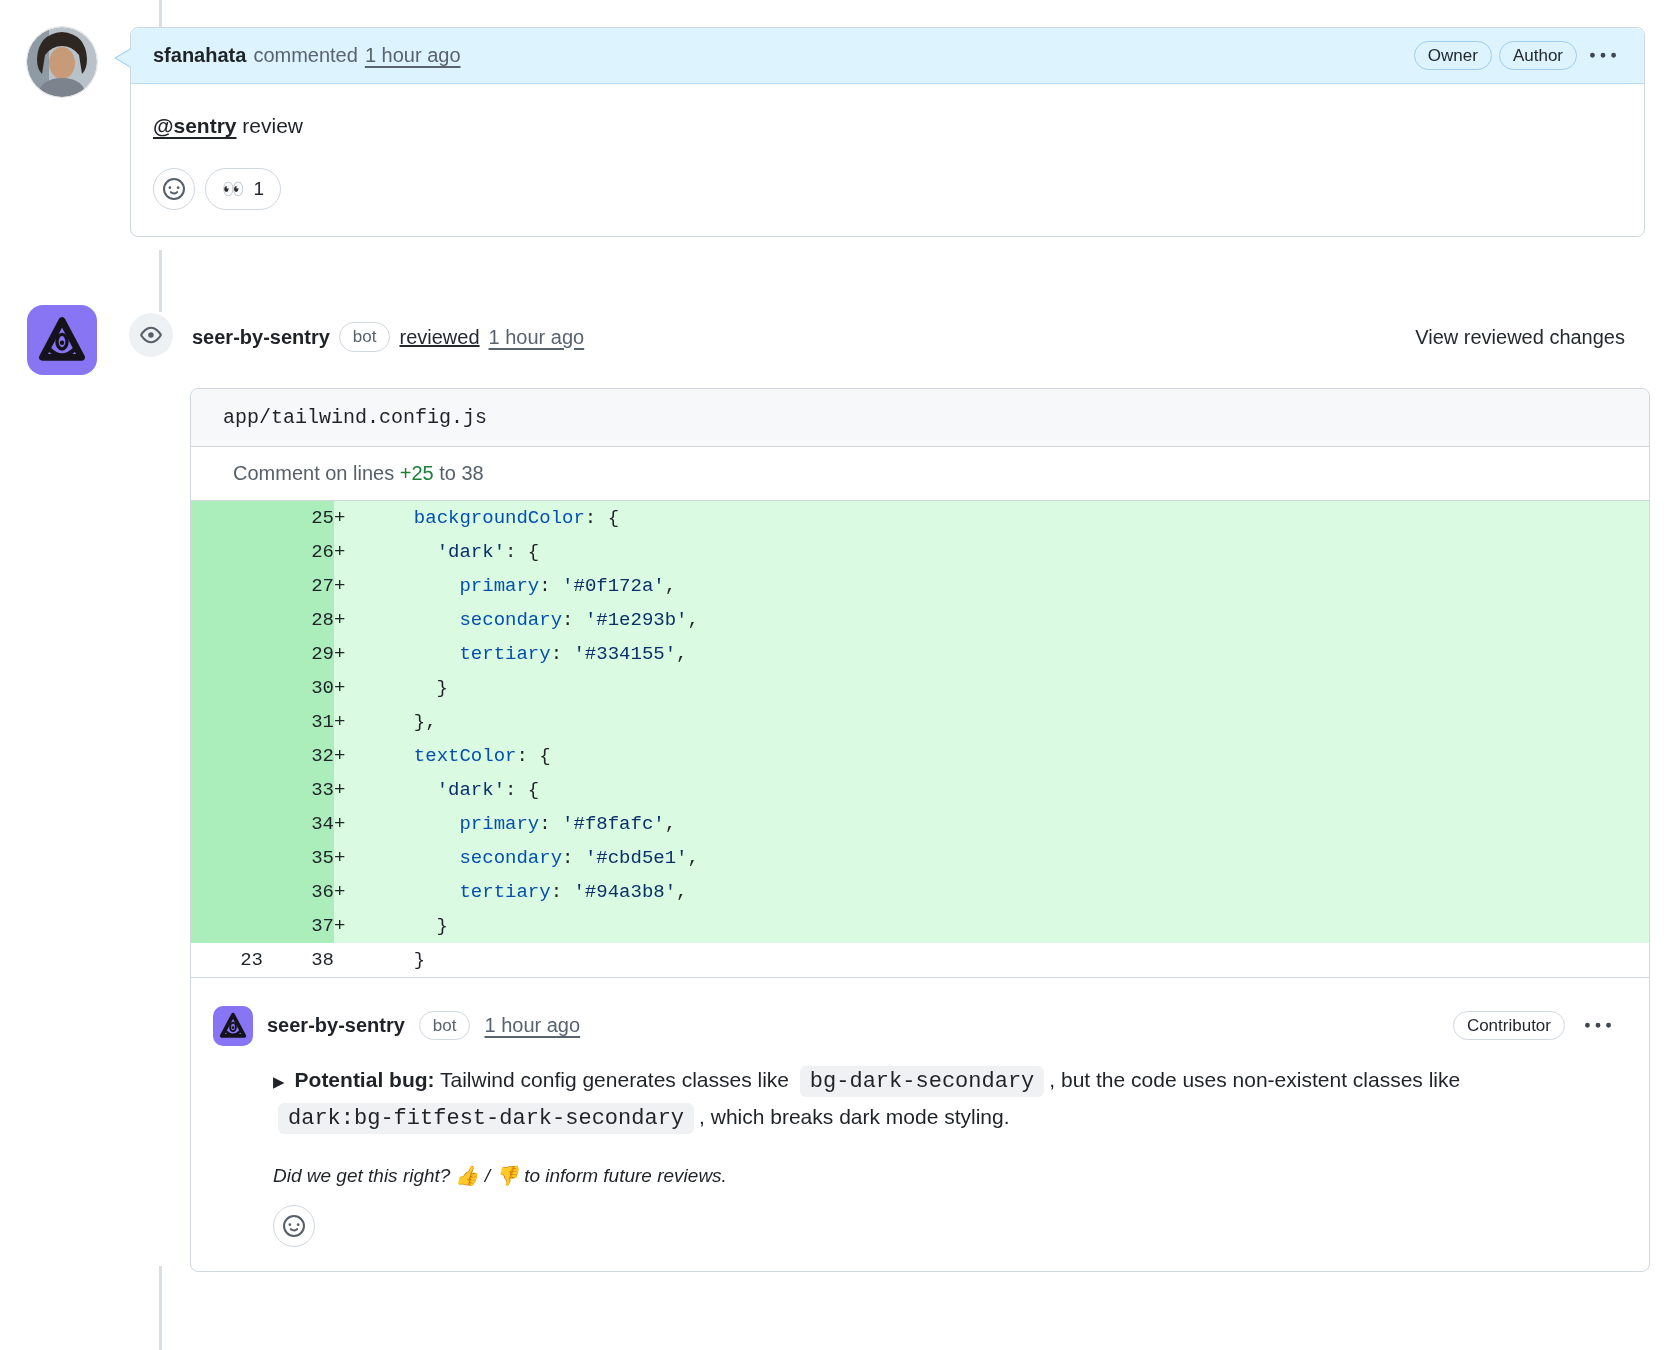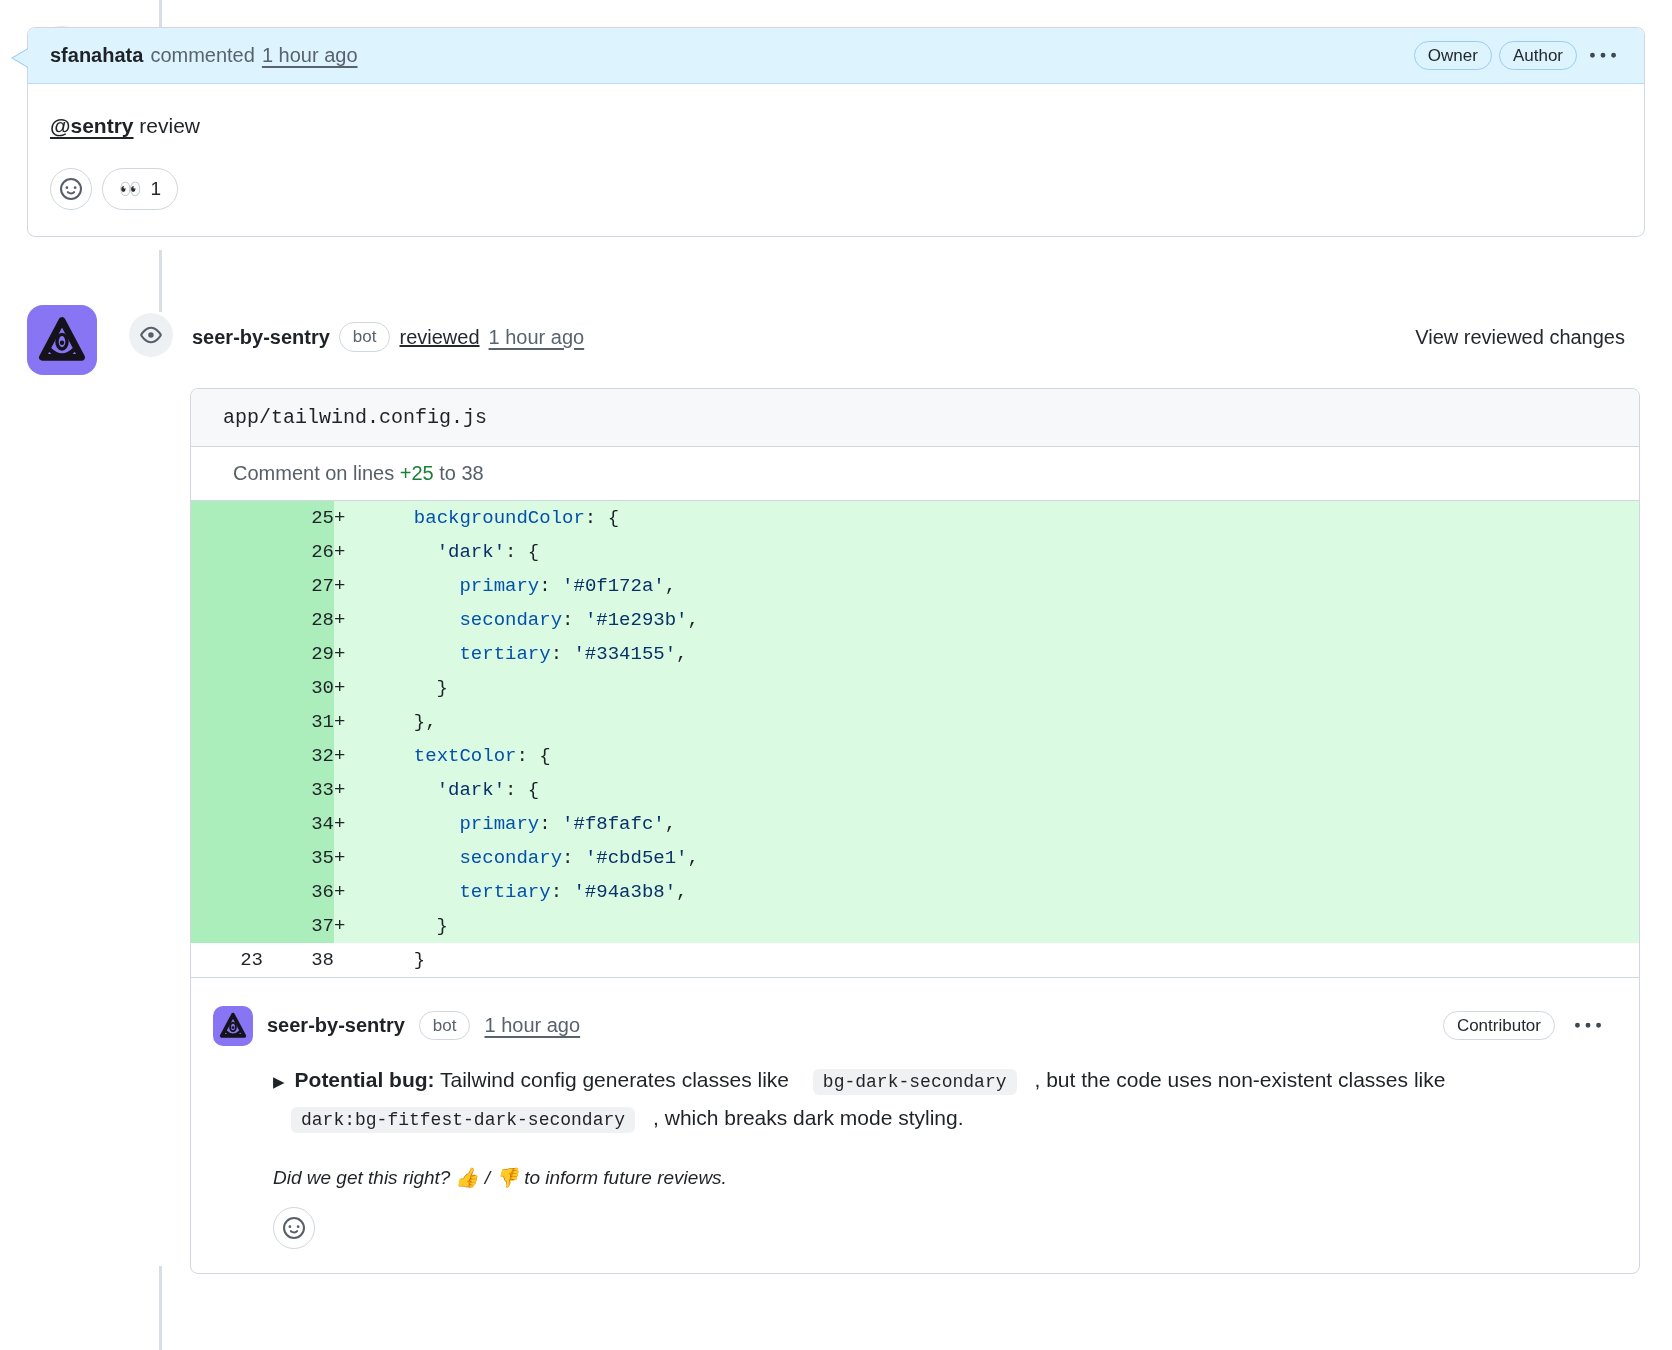--- a/index.html
+++ b/index.html
@@ -10,21 +10,21 @@
   }
   .tl-seg { position:absolute; left:159px; width:3px; background:#d8dee4; }
   .tl-top { top:0; height:32px; }
   .tl-mid { top:250px; height:62px; }
   .tl-bot { top:1266px; height:84px; }
 
   
   .c1 { position:absolute; left:27px; right:27px; top:27px; }
   .avatar-photo { position:absolute; left:0; top:0; width:70px; height:70px; border-radius:50%;
     box-shadow:0 0 0 1px rgba(31,35,40,.12); overflow:hidden; }
-  .c1-box { border:1px solid #d0d7de; border-radius:8px; background:#fff; position:relative; }
+  .c1-box { margin-left:103px; border:1px solid #d0d7de; border-radius:8px; background:#fff; position:relative; }
   .caret-o, .caret-i { position:absolute; width:0; height:0; border:10px solid transparent; border-left:0; }
   .caret-o { left:-17px; top:20px; border-right:17px solid #9fcdf0; }
   .caret-i { left:-15px; top:20px; border-right:17px solid #ddf4ff; }
   .c1-header { display:flex; align-items:center; gap:7px; height:56px; padding:0 22px;
     background:#ddf4ff; border-bottom:1px solid #b9ddf5; border-radius:8px 8px 0 0; font-size:20px; }
   .author-link { font-weight:700; color:#1f2328; }
   .muted { color:#59636e; }
   .time-link { color:#59636e; text-decoration:underline; text-underline-offset:4px; }
   .spacer { flex:1; }
   .pill { display:inline-flex; align-items:center; border:1px solid #d0d7de; border-radius:999px;
@@ -52,21 +52,21 @@
   .eye-badge { position:absolute; left:102px; top:8px; width:44px; height:44px; border-radius:50%;
     background:#eef1f4; display:flex; align-items:center; justify-content:center; }
   .eye-badge svg { width:22px; height:22px; fill:#57606a; }
   .rev-line { margin-left:165px; height:64px; display:flex; align-items:center; gap:9px;
     font-size:20px; padding-right:20px; }
   .rev-name { font-weight:700; color:#1f2328; }
   .plain { color:#24292f;text-decoration:underline; }
   .view-link { margin-left:auto; color:#24292f; cursor:pointer;text-align:center; }
 
   
-  .card { position:absolute; left:190px; right:32px; top:388px; border:1px solid #d0d7de;
+  .card { position:absolute; left:190px; right:22px; top:388px; border:1px solid #d0d7de;
     border-radius:8px; background:#fff; }
   .file-header { height:58px; line-height:57px; background:#f6f8fa; border-bottom:1px solid #d0d7de;
     border-radius:8px 8px 0 0; padding:0 32px; font-family:"Liberation Mono","DejaVu Sans Mono",monospace;
     font-size:20px; color:#1f2328; }
   .lines-note { height:54px; display:flex; align-items:center; padding:0 42px; font-size:20px;
     color:#57606a; border-bottom:1px solid #d0d7de; gap:0; }
   .lines-note .added-range { color:#1a7f37; white-space:pre; }
   .lines-note .t { white-space:pre; }
   table.diff { width:100%; border-collapse:collapse; table-layout:fixed; }
   table.diff col.c-old { width:72px; } table.diff col.c-new { width:71px; }
@@ -83,22 +83,22 @@
 
   
   .ic { padding:28px 32px 24px 22px; }
   .ic-header { display:flex; align-items:center; gap:14px; font-size:20px; }
   .seer-avatar.small { position:static; width:40px; height:40px; border-radius:10px; flex:0 0 40px; }
   .seer-avatar.small svg { width:32px; height:32px; }
   .ic-right { margin-left:auto; display:flex; align-items:center; gap:14px; }
   .ic-body { margin-left:60px; margin-top:16px; font-size:21px; line-height:35px; max-width:1260px; color:#1f2328; }
   .disclosure { font-size:15px; margin-right:10px; color:#1f2328; cursor:pointer; }
   .ic-body b { font-weight:700; }
-  .code-chip { font-family:"Liberation Mono","DejaVu Sans Mono",monospace; font-size:18px;
-    background:#eff1f3; border-radius:6px; padding:3px 10px; margin:0 18px; color:#1f2328; white-space:nowrap; }
+  .code-chip { font-family:"Liberation Mono","DejaVu Sans Mono",monospace; font-size:22px;
+    background:#eff1f3; border-radius:6px; padding:3px 10px; margin:0 5px; color:#1f2328; white-space:nowrap; }
   .ic-footer { margin-left:60px; margin-top:28px; font-size:19px; font-style:italic; color:#1f2328; }
   .ic-react { margin-left:60px; margin-top:18px; }
 </style>
 </head>
 <body>
 
 <div class="page">
 
   <div class="tl-seg tl-top"></div>
   <div class="tl-seg tl-mid"></div>

